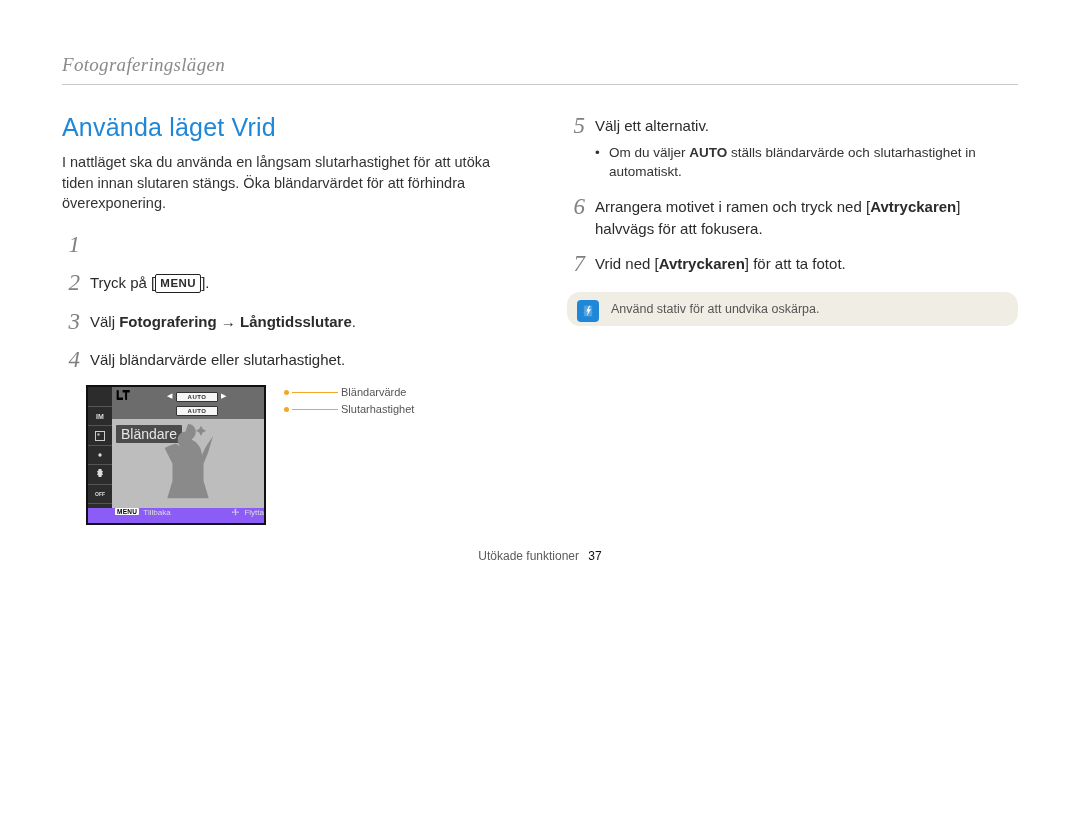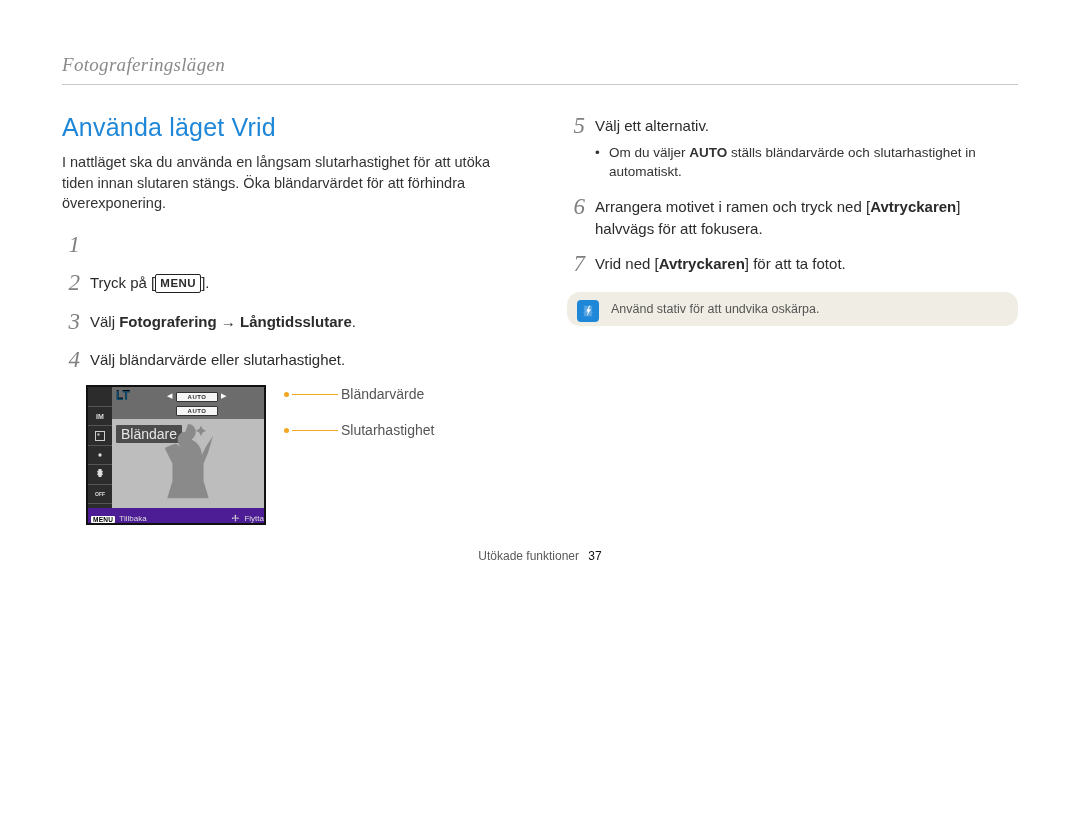--- a/index.html
+++ b/index.html
@@ -22,36 +22,36 @@
 
   
   .note { background: #f0ede4; border-radius: 13px; padding: 10px 14px 10px 44px; font-size: 12.5px; color: #555; position: relative; margin-top: 14px; }
   .note .note-icon { position: absolute; left: 10px; top: 8px; width: 22px; height: 22px; border-radius: 4px; background: #1f87d8; display: flex; align-items: center; justify-content: center; }
   .note .note-icon svg { width: 14px; height: 14px; }
 
   
   .figwrap { display: flex; align-items: flex-start; gap: 18px; margin-top: 6px; padding-left: 24px; }
   .screen { width: 180px; height: 140px; background: #bdbdbd; border: 2px solid #111; position: relative; overflow: hidden; }
   .screen .topband { position: absolute; left: 24px; right: 0; top: 0; height: 32px; background: #6c6c6c; }
-  .lt { position: absolute; left: 28px; top: 2px; font-family: Arial; font-weight: 800; font-size: 12px; color: #0c4a6e; text-shadow: 0 -1px 0 #000; }
+  .lt { position: absolute; left: 28px; top: 2px; font-family: Arial; font-weight: 800; font-size: 12px; color: #000000; text-shadow: 0 -1px 0 #000; }
   .auto-pill { position: absolute; left: 88px; width: 42px; height: 10px; background: #f5f5f5; border: 1px solid #333; border-radius: 1px; font-size: 6px; font-weight: 700; text-align: center; line-height: 8px; letter-spacing: 0.5px; }
   .auto1 { top: 5px; }
   .auto2 { top: 19px; }
   .arrow-l, .arrow-r { position: absolute; top: 5px; font-size: 7px; color: #fff; }
   .arrow-l { left: 79px; } .arrow-r { left: 133px; }
   .leftbar { position: absolute; left: 0; top: 0; bottom: 0; width: 24px; background: #2c2c2c; display: flex; flex-direction: column; }
   .leftbar .cell { flex: 1; border-bottom: 1px solid #555; display: flex; align-items: center; justify-content: center; }
   .leftbar .cell span { font-size: 7px; color: #ddd; font-weight: 700; }
   .blandare-tip { position: absolute; left: 28px; top: 38px; background: rgba(0,0,0,0.6); color: #e6e6e6; font-size: 14px; padding: 1px 5px; border-radius: 1px; }
   .screen .silhouette { position: absolute; left: 55px; top: 30px; width: 90px; height: 95px; }
-  .screen .botbar { position: absolute; left: 0; right: 0; bottom: 0; height: 15px; background: #4c1d95; display: flex; align-items: flex-end; color: #ddd; font-size: 8px; }
+  .screen .botbar { position: absolute; left: 0; right: 0; bottom: 0; height: 15px; background: #8b5cf6; display: flex; align-items: flex-start; color: #ddd; font-size: 8px; padding-left: 24px; }
   .botbar .menu-chip { background: #fff; color: #000; font-weight: 700; font-size: 6.5px; border-radius: 1px; padding: 0 2px; margin: 0 4px 0 3px; letter-spacing: 0.3px; }
   .botbar .spacer { flex: 1; }
   .botbar .move-icon { width: 9px; height: 9px; margin-right: 4px; }
-  .callouts { display: flex; flex-direction: column; gap: 20px; font-size: 14px; color: #555; padding-top: 1px; }
+  .callouts { display: flex; flex-direction: column; gap: 5px; font-size: 11px; color: #555; padding-top: 1px; }
   .callouts .lead { display: inline-flex; align-items: center; gap: 3px; }
   .lead-line { width: 46px; height: 1px; background: #f5a623; display: inline-block; }
   .lead-dot { width: 5px; height: 5px; border-radius: 50%; background: #f5a623; }
 
   .footer { position: absolute; left: 0; right: 0; bottom: 34px; text-align: center; color: #5a5a5a; font-size: 12px; }
   .footer .pg { color: #111; font-weight: 400; margin-left: 6px; }
 </style>
 </head>
 <body>
 

